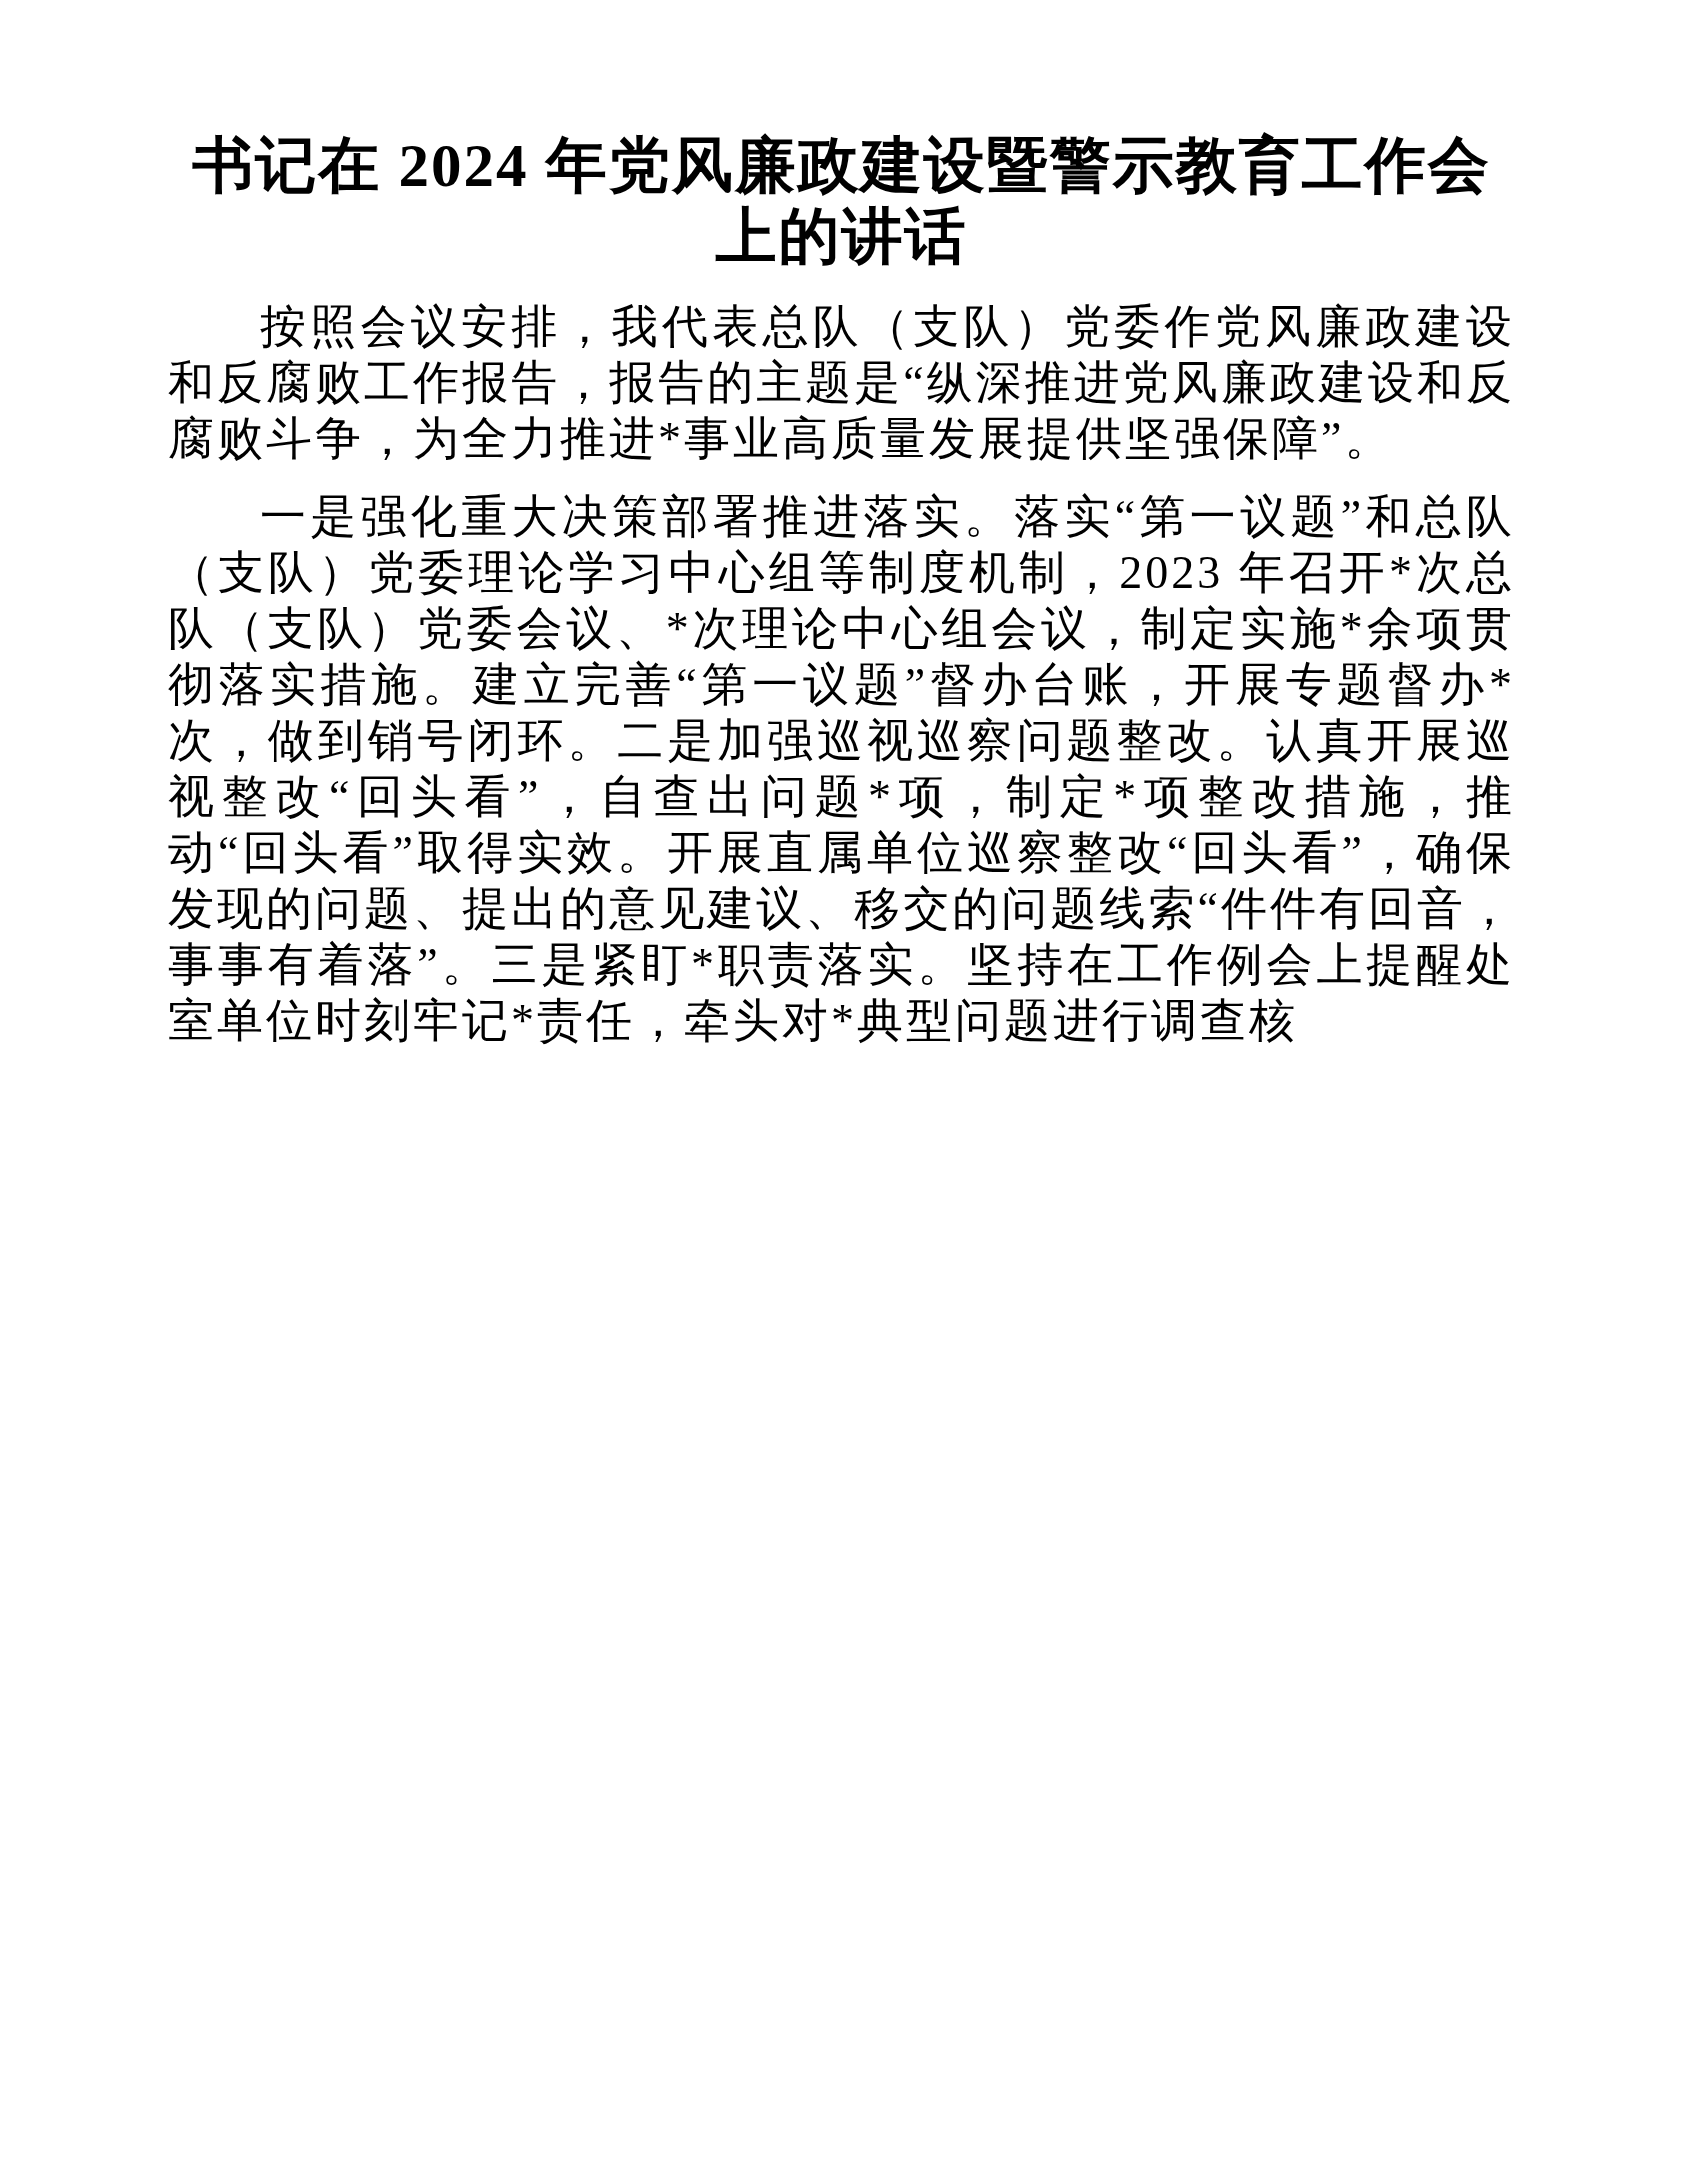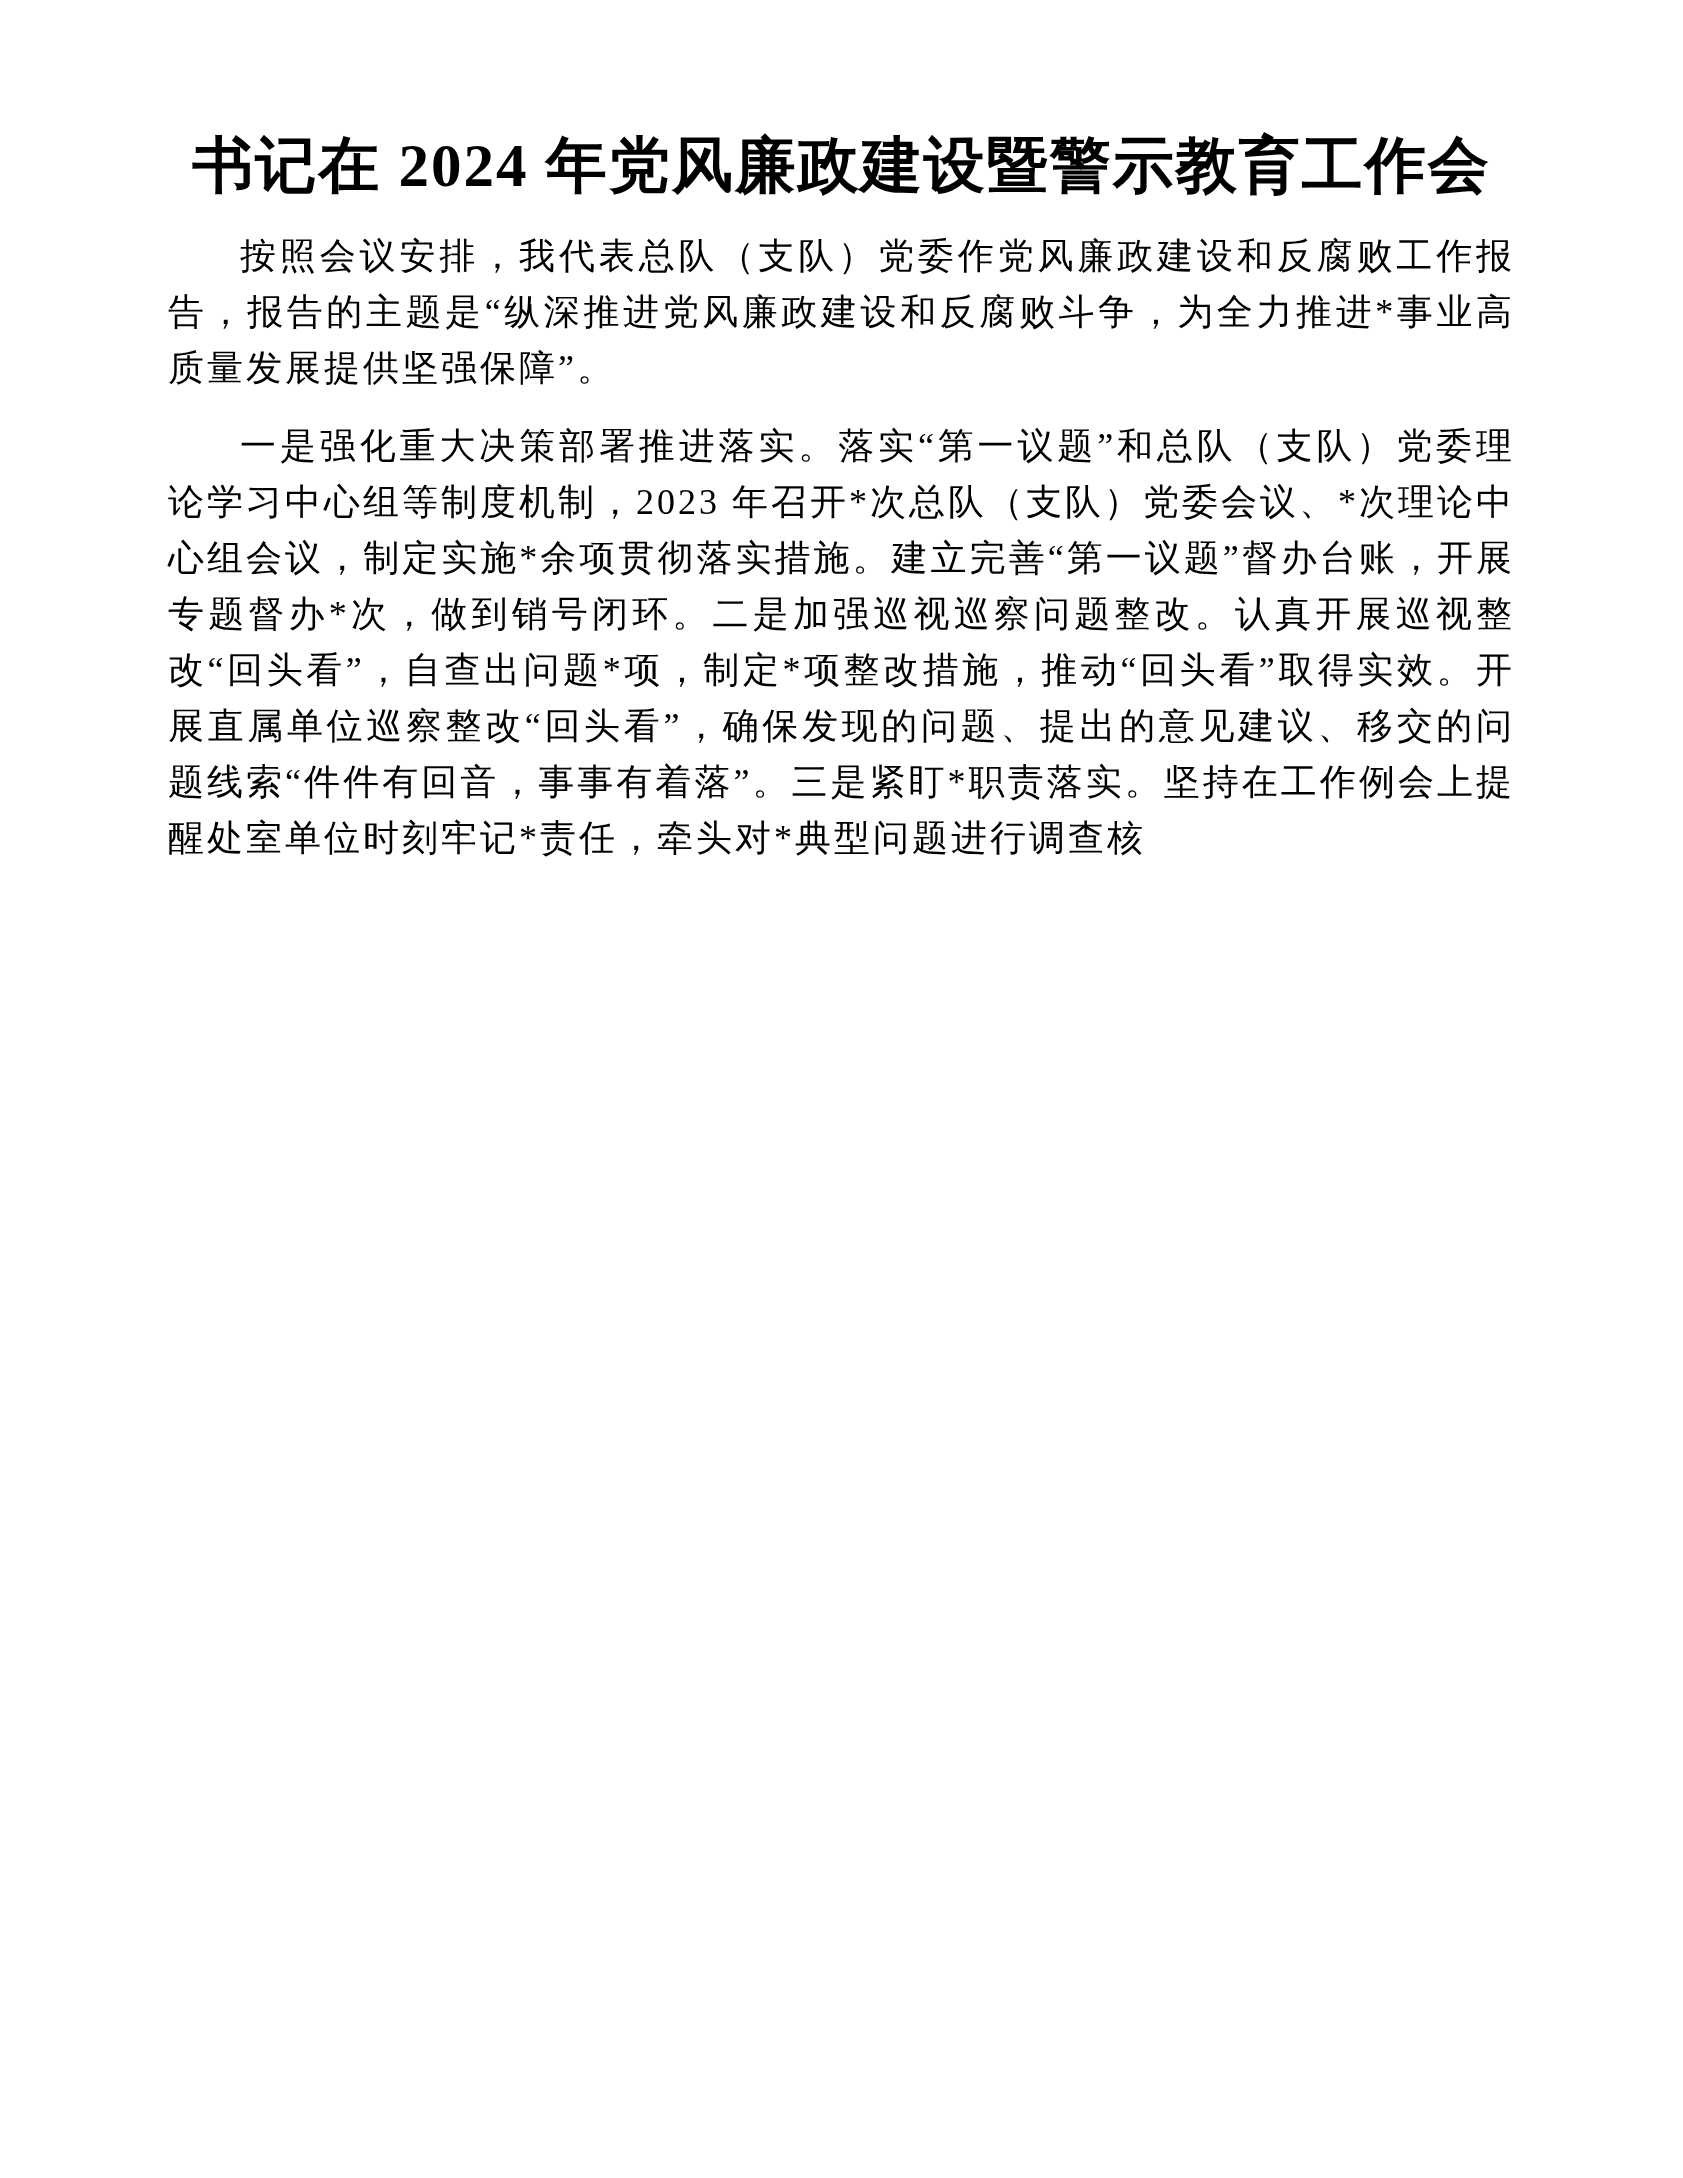--- a/index.html
+++ b/index.html
@@ -24,38 +24,39 @@
     font-weight: 700;
     line-height: 1.16;
     letter-spacing: 2px;
     text-align: center;
   }
   .doc-title .title-line {
     display: block;
   }
   .doc-body p {
     margin: 0 0 22px 0;
-    font-size: 36px;
+    font-size: 46px;
     line-height: 56px;
     letter-spacing: 3px;
     text-align: justify;
     text-indent: 2em;
     word-break: break-all;
   }
   .doc-body p.section-heading {
     font-weight: 400;
   }
 </style>
 </head>
 <body>
 
 <div class="page">
 
   <h1 class="doc-title">
     <span class="title-line">书记在 2024 年党风廉政建设暨警示教育工作会</span>
+    <span class="title-line">上的讲话</span>
   </h1>
 
   <div class="doc-body">
     <p>按照会议安排，我代表总队（支队）党委作党风廉政建设和反腐败工作报告，报告的主题是“纵深推进党风廉政建设和反腐败斗争，为全力推进*事业高质量发展提供坚强保障”。</p>
 
 
 
     <p>一是强化重大决策部署推进落实。落实“第一议题”和总队（支队）党委理论学习中心组等制度机制，2023 年召开*次总队（支队）党委会议、*次理论中心组会议，制定实施*余项贯彻落实措施。建立完善“第一议题”督办台账，开展专题督办*次，做到销号闭环。二是加强巡视巡察问题整改。认真开展巡视整改“回头看”，自查出问题*项，制定*项整改措施，推动“回头看”取得实效。开展直属单位巡察整改“回头看”，确保发现的问题、提出的意见建议、移交的问题线索“件件有回音，事事有着落”。三是紧盯*职责落实。坚持在工作例会上提醒处室单位时刻牢记*责任，牵头对*典型问题进行调查核</p>
   </div>
 

